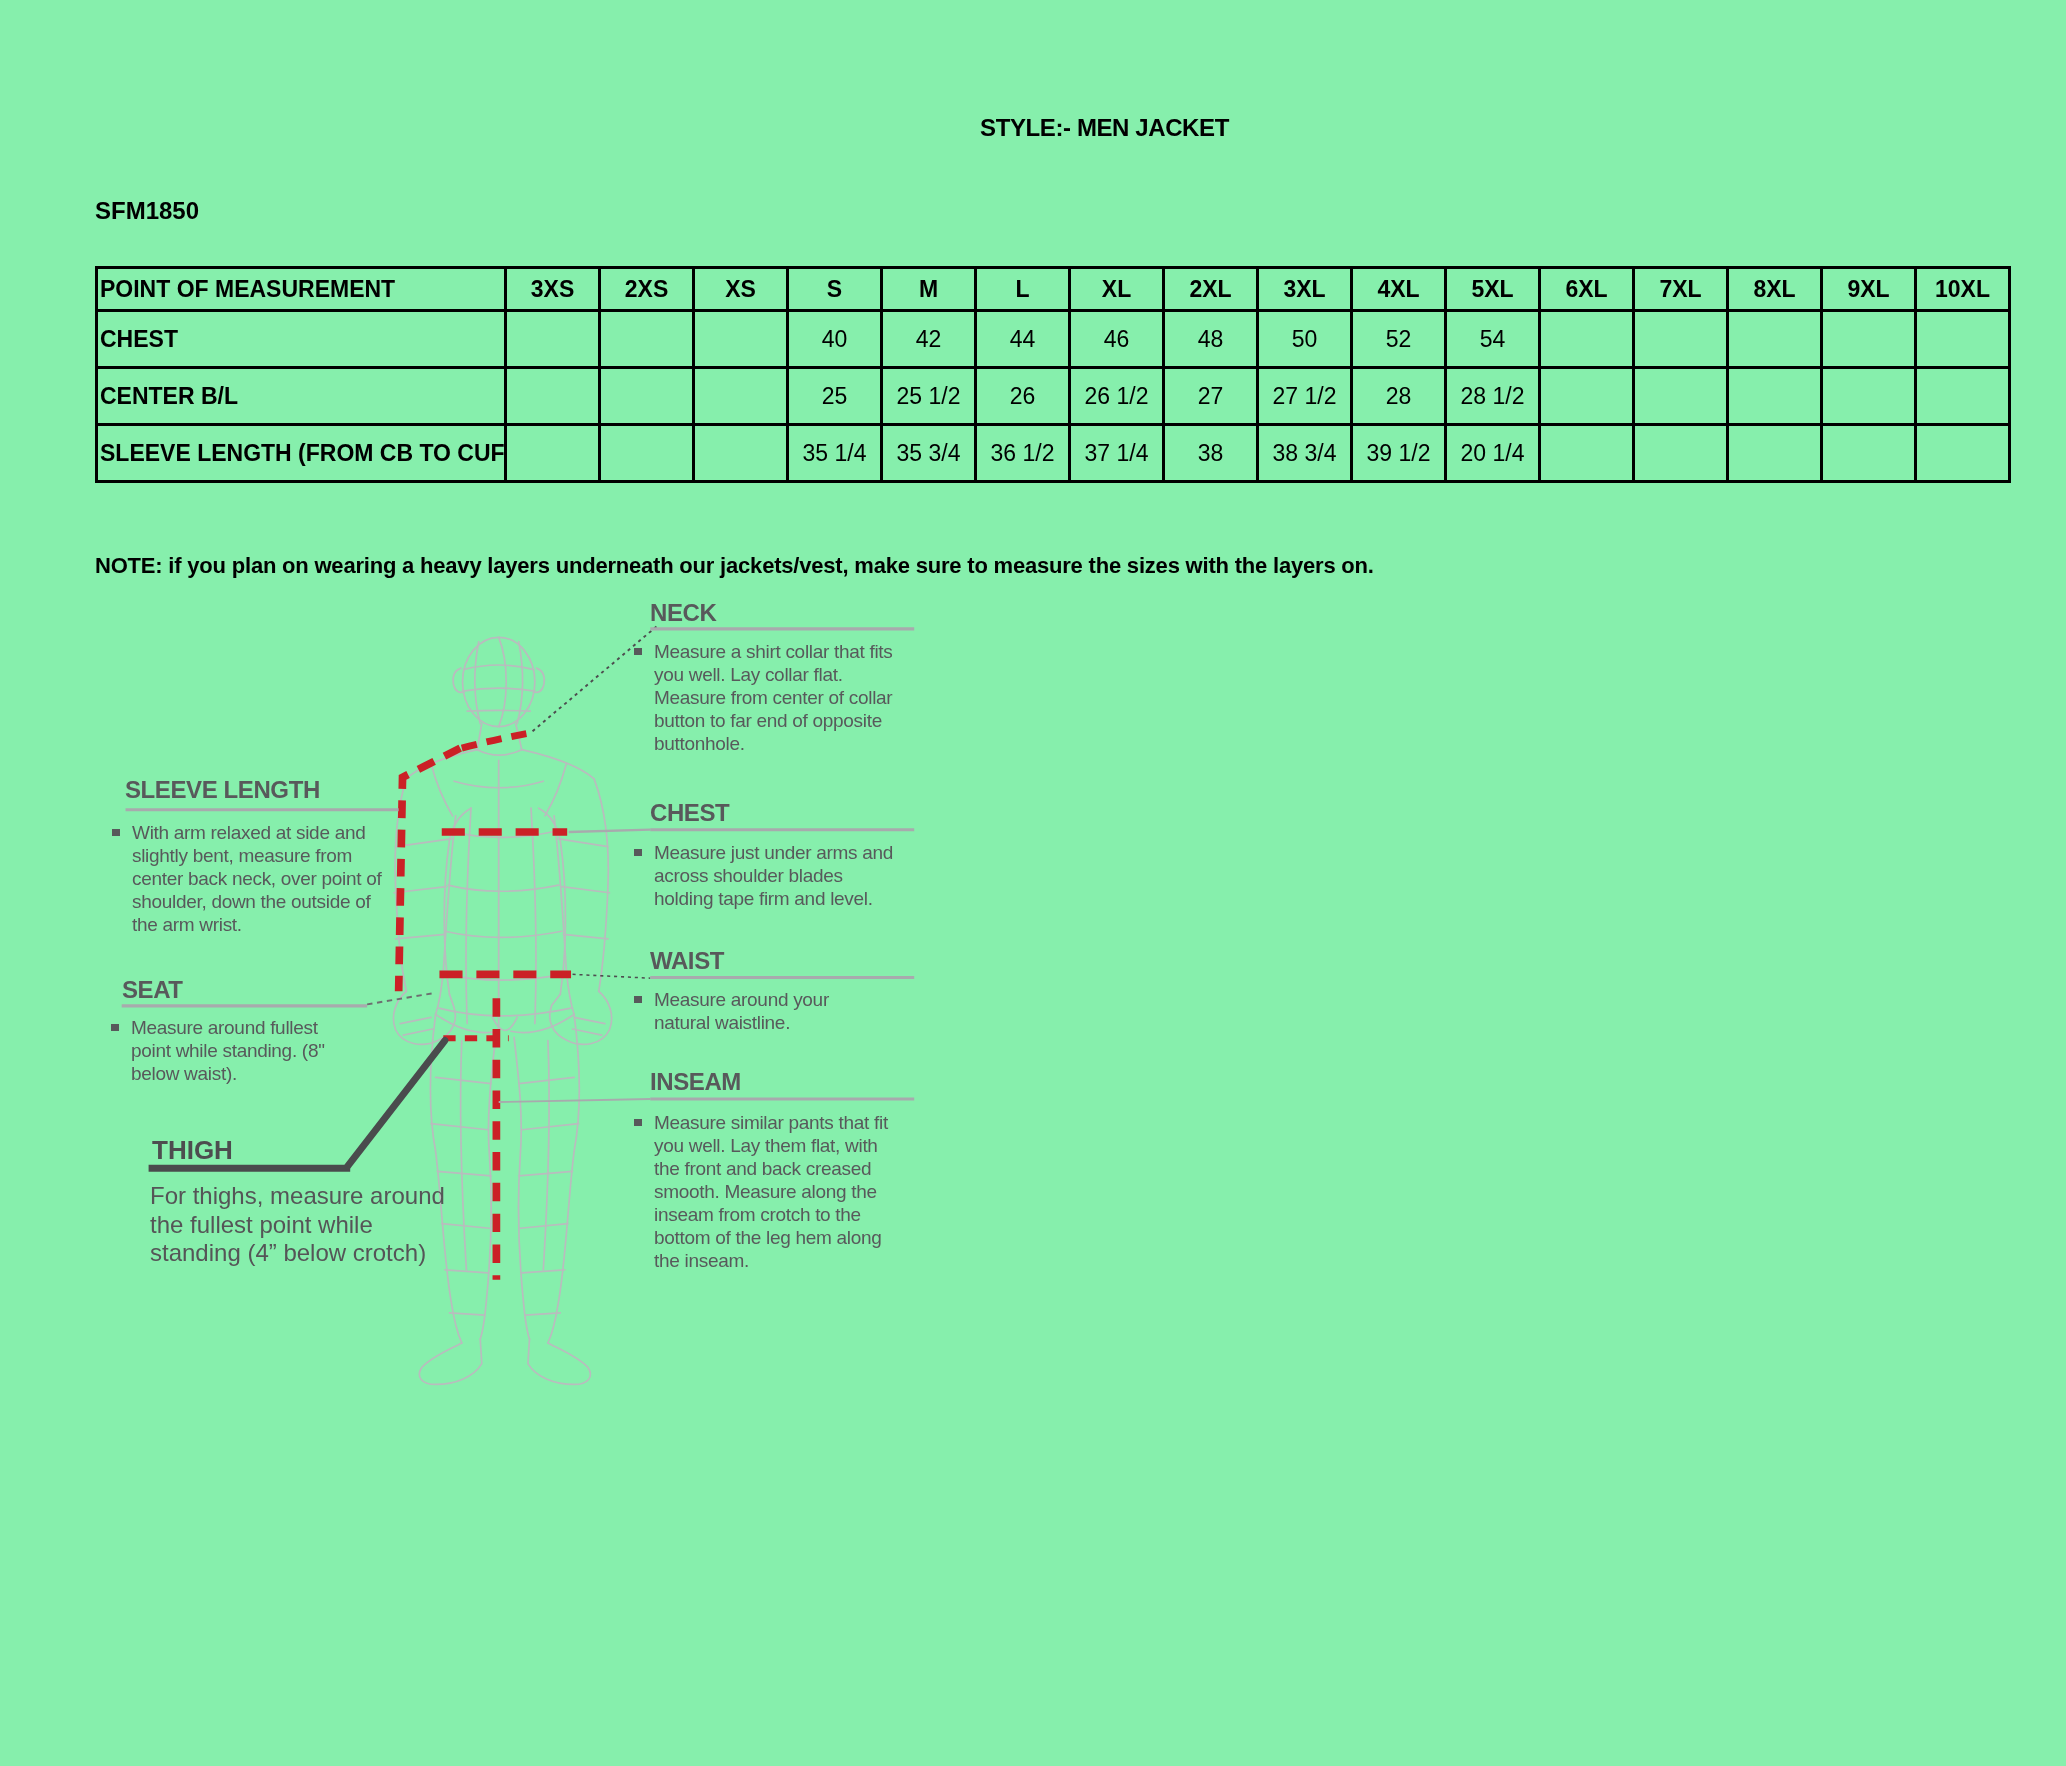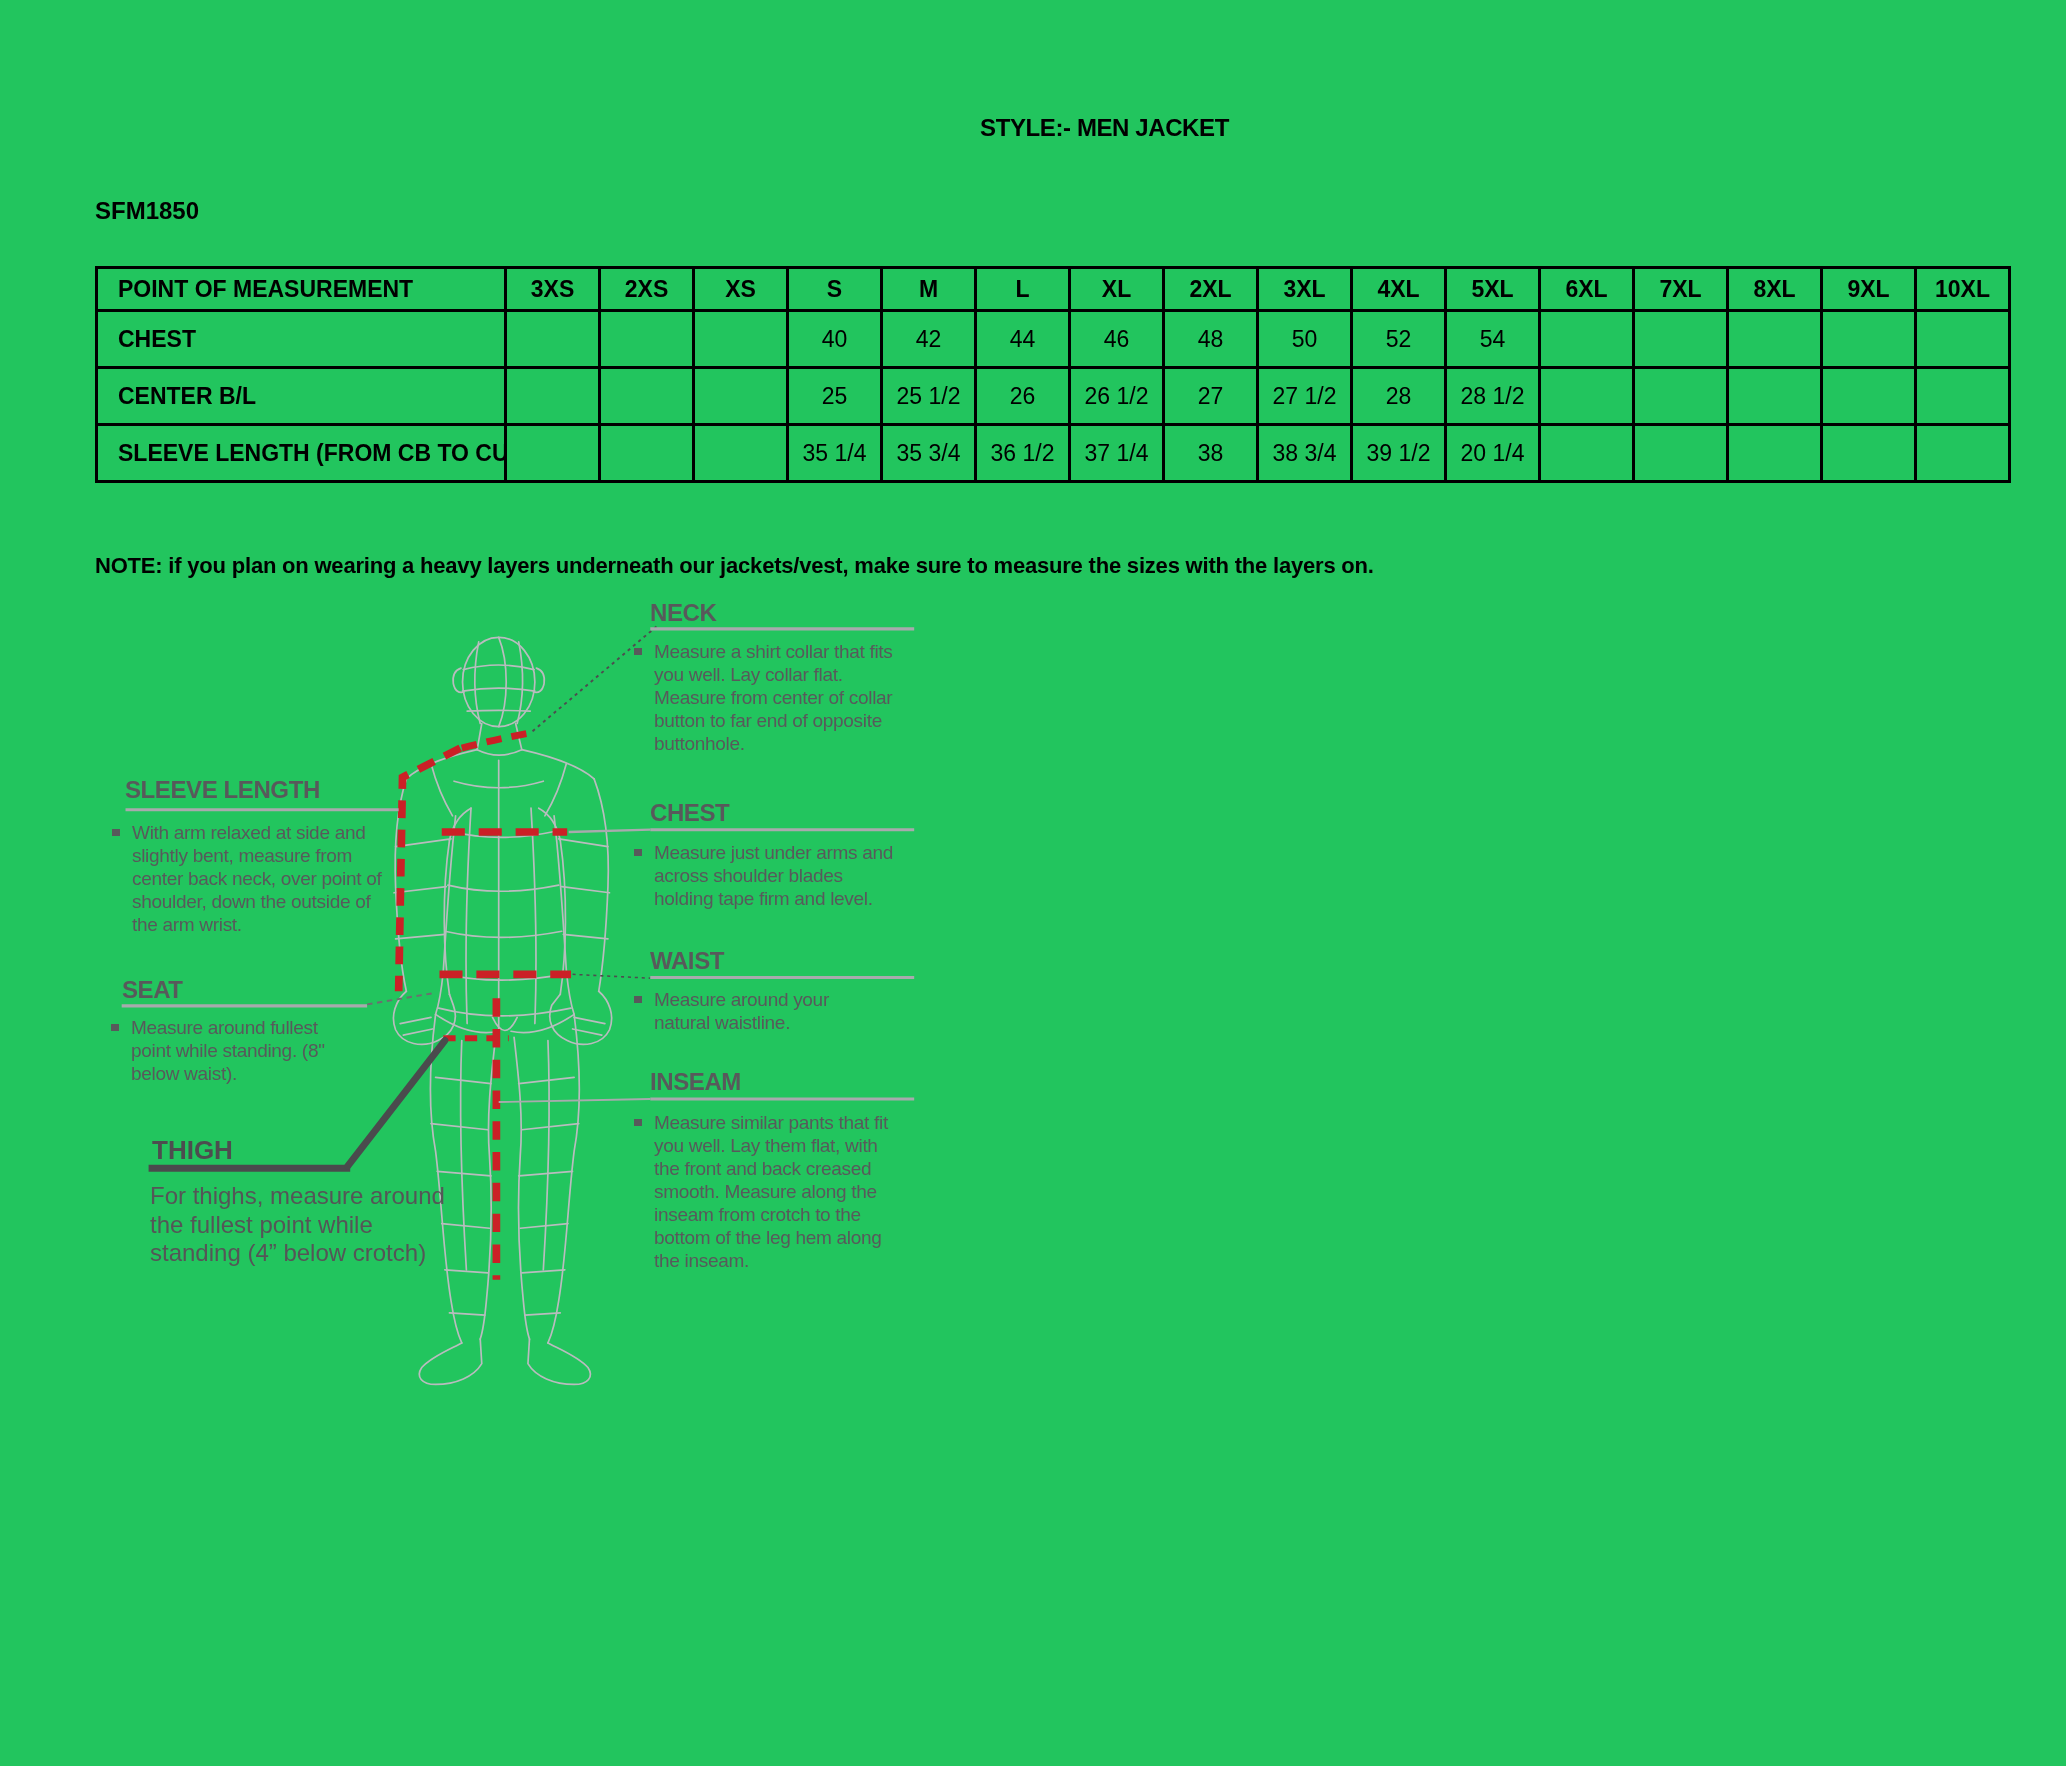--- a/index.html
+++ b/index.html
@@ -1,32 +1,32 @@
 <!DOCTYPE html>
 <html style="font-size:12.3px"><head>
 <meta charset="utf-8">
 <style>
   html,body{margin:0;padding:0;background:#ffffff;}
-  #page{position:relative;width:2066px;height:1767px;background:#22c55e;overflow:hidden;
+  #page{position:relative;width:2066px;height:1767px;background:#86efac;overflow:hidden;
         font-family:"Liberation Sans",sans-serif;color:#000;}
 
   
   .doc-title{position:absolute;left:142px;top:114px;width:1925px;text-align:center;
              font-size:24px;font-weight:bold;letter-spacing:-0.4px;}
   .style-code{position:absolute;left:95px;top:197px;font-size:24px;font-weight:bold;}
 
   
   .size-table{position:absolute;left:95px;top:266px;width:1912px;border-collapse:collapse;
               table-layout:fixed;}
   .size-table th,.size-table td{border:3.1px solid #000;border-top-width:3.8px;border-bottom-width:3.8px;
               font-size:23px;text-align:center;vertical-align:middle;padding:0 3.1px;overflow:hidden;
               white-space:nowrap;}
   .size-table thead th{height:40px;font-weight:bold;}
   .size-table td{height:54px;font-weight:normal;}
-  .size-table .rowlabel{text-align:left;font-weight:bold;padding-left:20px;}
+  .size-table .rowlabel{text-align:left;font-weight:bold;padding-left:2px;}
 
   .note-line{position:absolute;left:95px;top:531px;font-size:22px;font-weight:bold;
              letter-spacing:-0.2px;margin-top:22px;}
 
   
   #diagram-svg{position:absolute;left:0;top:585px;}
 
   .sec-title{position:absolute;font-size:24px;font-weight:bold;color:#58595b;
              letter-spacing:-0.4px;white-space:nowrap;}
   .sec-text{position:absolute;font-size:19px;line-height:23px;color:#58595b;

